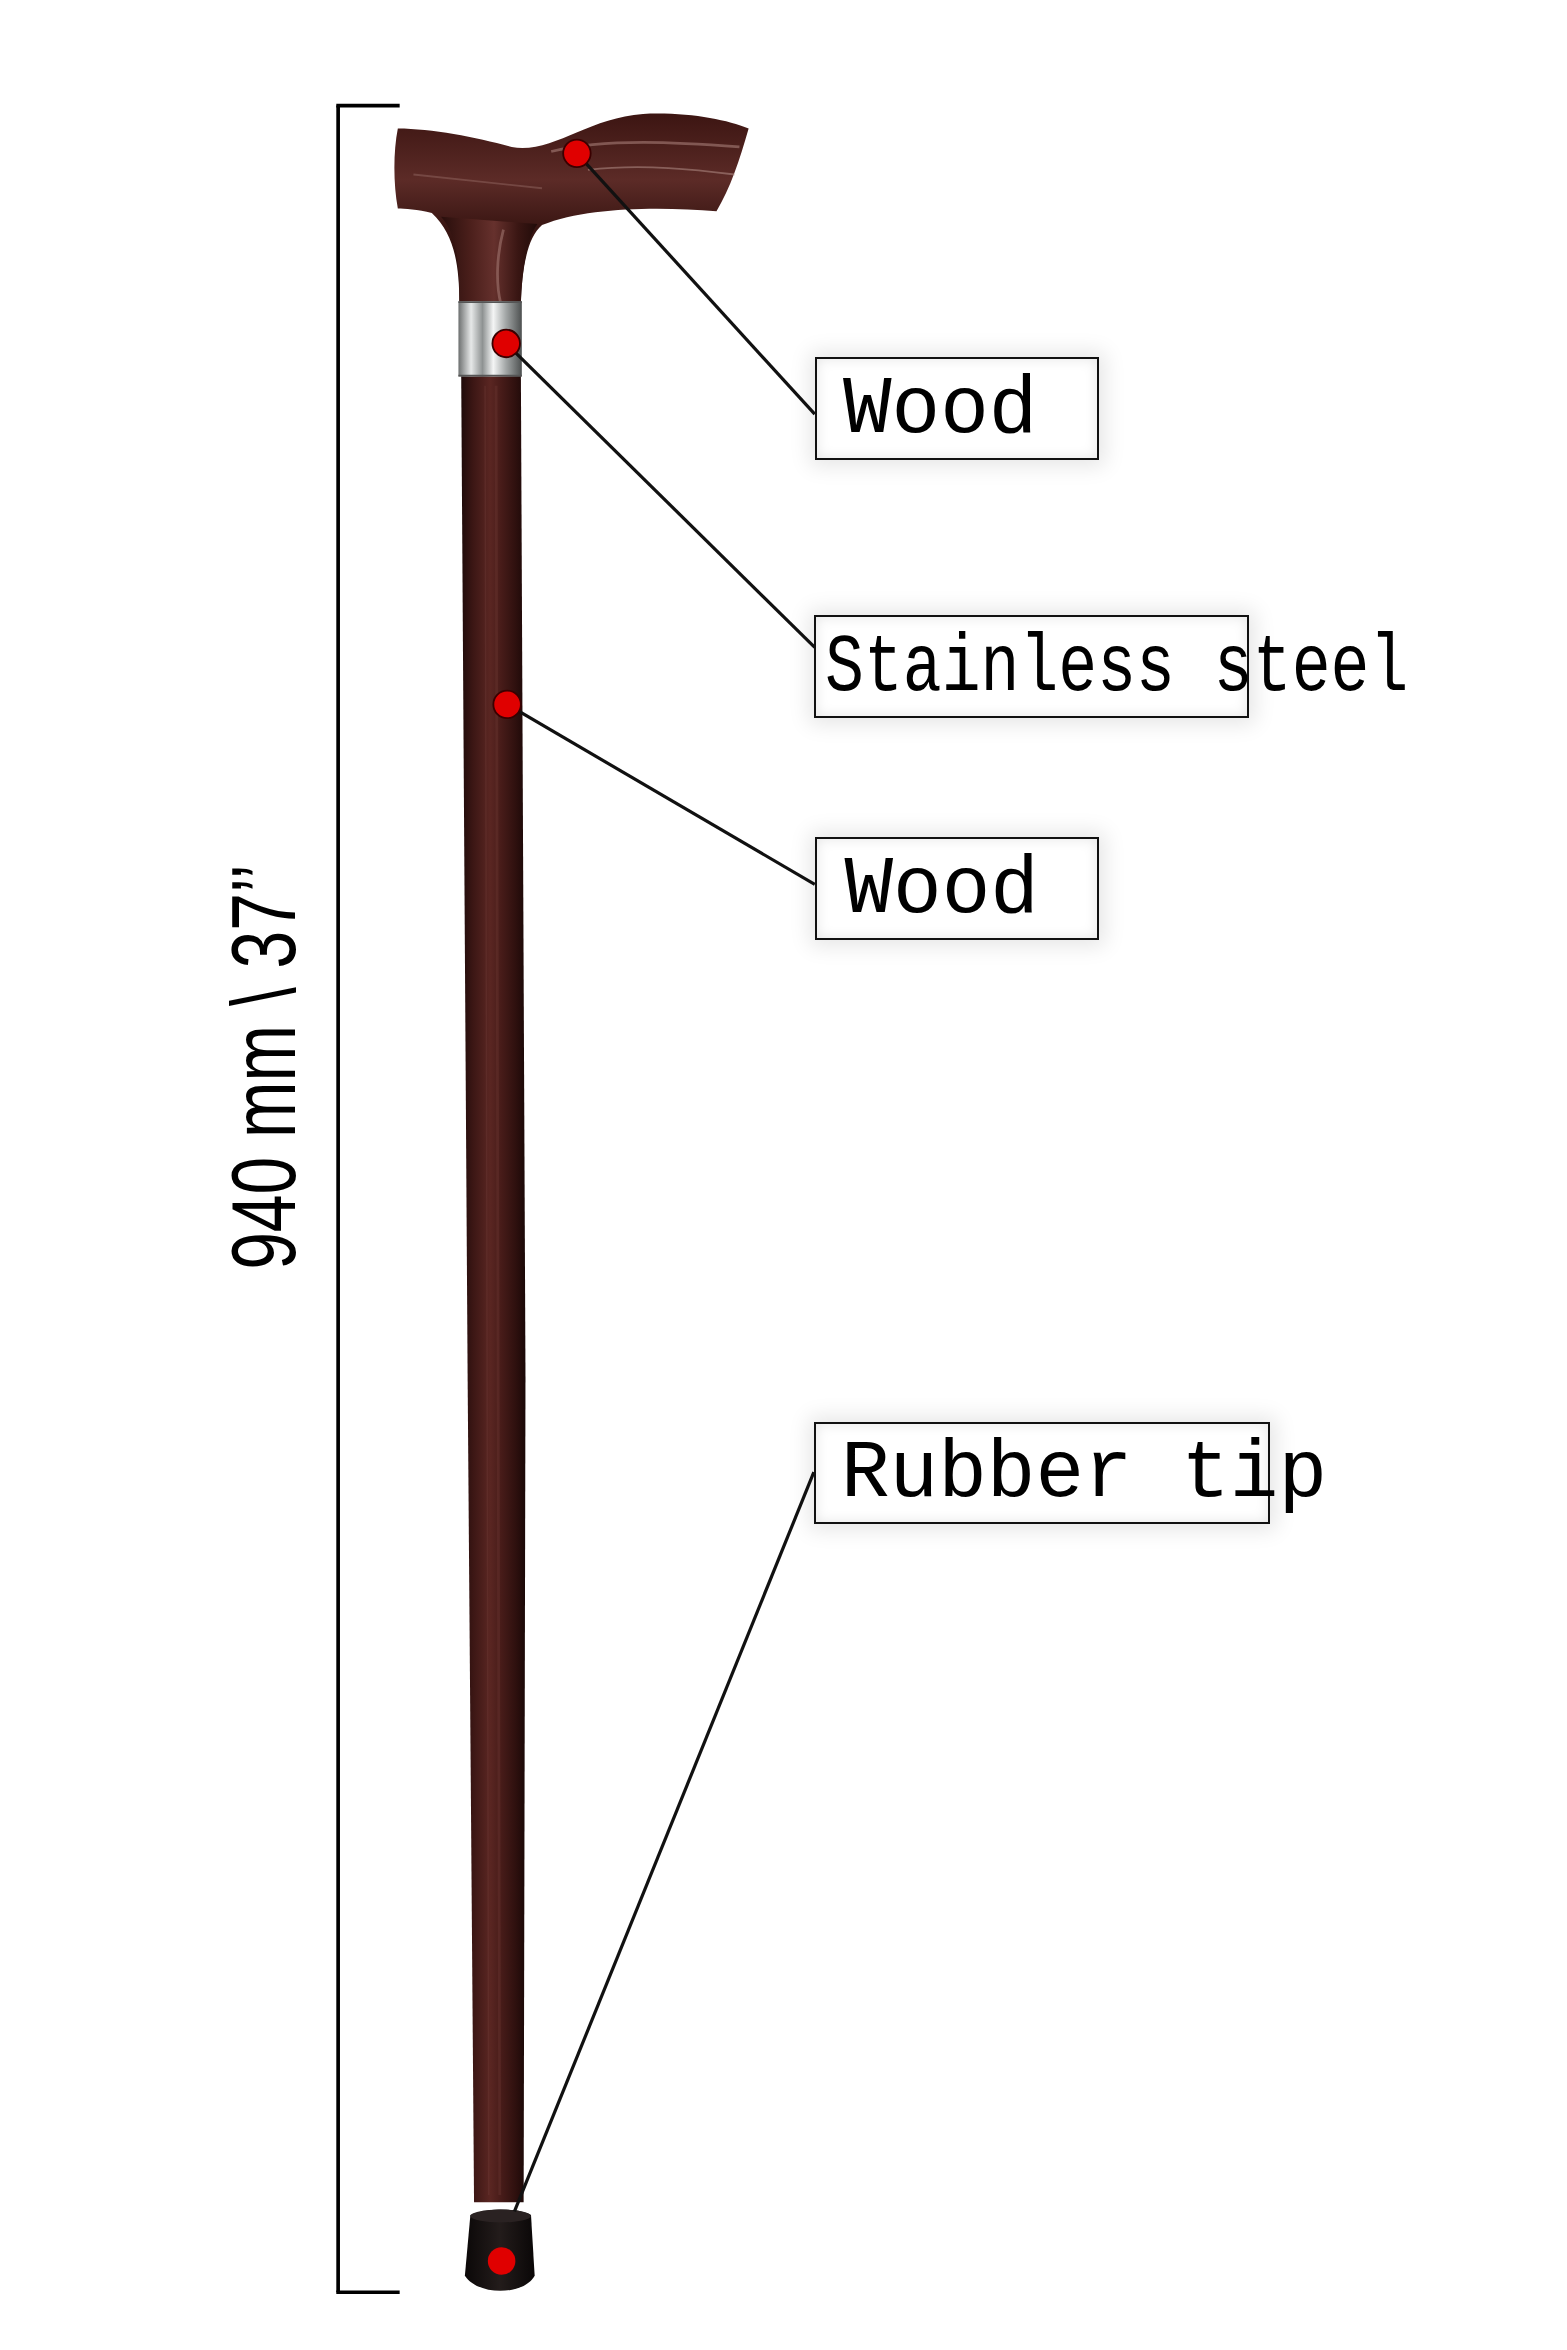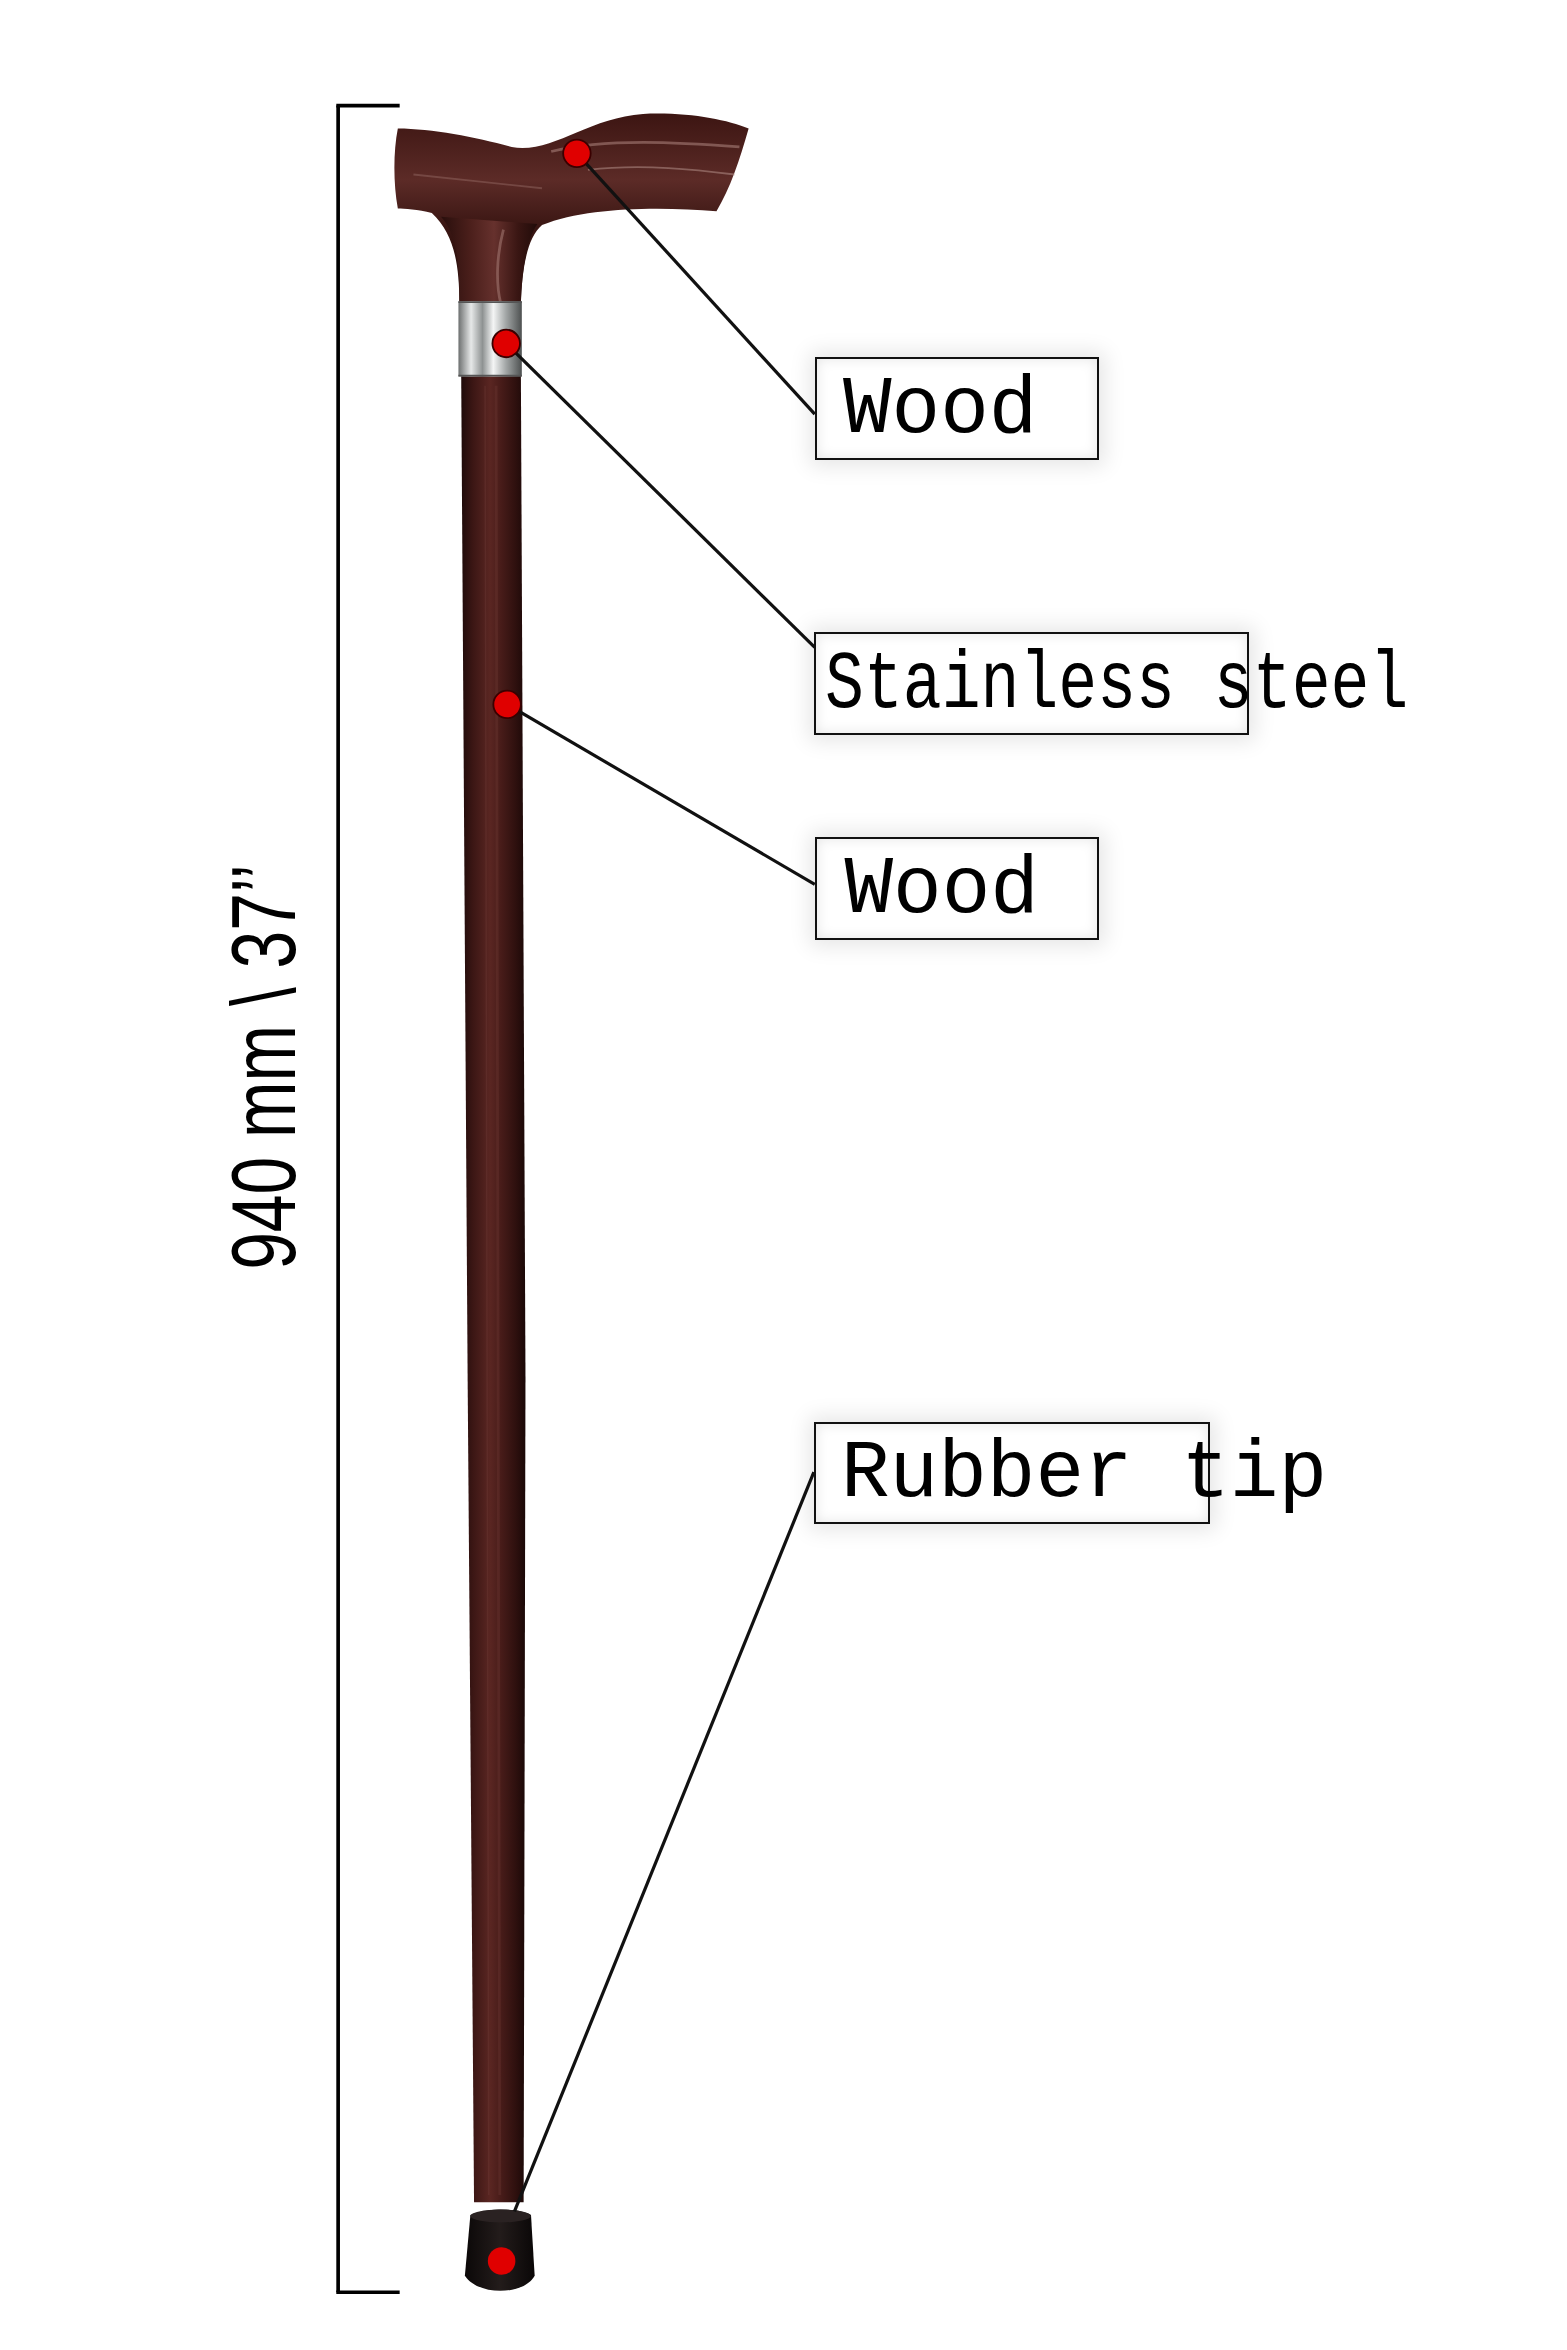--- a/index.html
+++ b/index.html
@@ -139,26 +139,26 @@
   </svg>
 
   <div class="dim-text">
     <span>940 mm \ 37’’</span>
   </div>
 
   <div class="label-box" style="left:815px; top:357px; width:284px; height:103px; padding-left:26px;">
     <span class="label-text">Wood</span>
   </div>
 
-  <div class="label-box" style="left:814px; top:632px; width:435px; height:103px; padding-left:9.2px;">
+  <div class="label-box" style="left:814px; top:615px; width:435px; height:103px; padding-left:9.2px;">
     <span class="label-text condensed">Stainless steel</span>
   </div>
 
   <div class="label-box" style="left:815px; top:837px; width:284px; height:103px; padding-left:27.5px;">
     <span class="label-text">Wood</span>
   </div>
 
-  <div class="label-box" style="left:814px; top:1422px; width:396px; height:102px; padding-left:25px;">
+  <div class="label-box" style="left:814px; top:1422px; width:456px; height:102px; padding-left:25px;">
     <span class="label-text">Rubber tip</span>
   </div>
 
 </div>
 
 
 </body></html>

